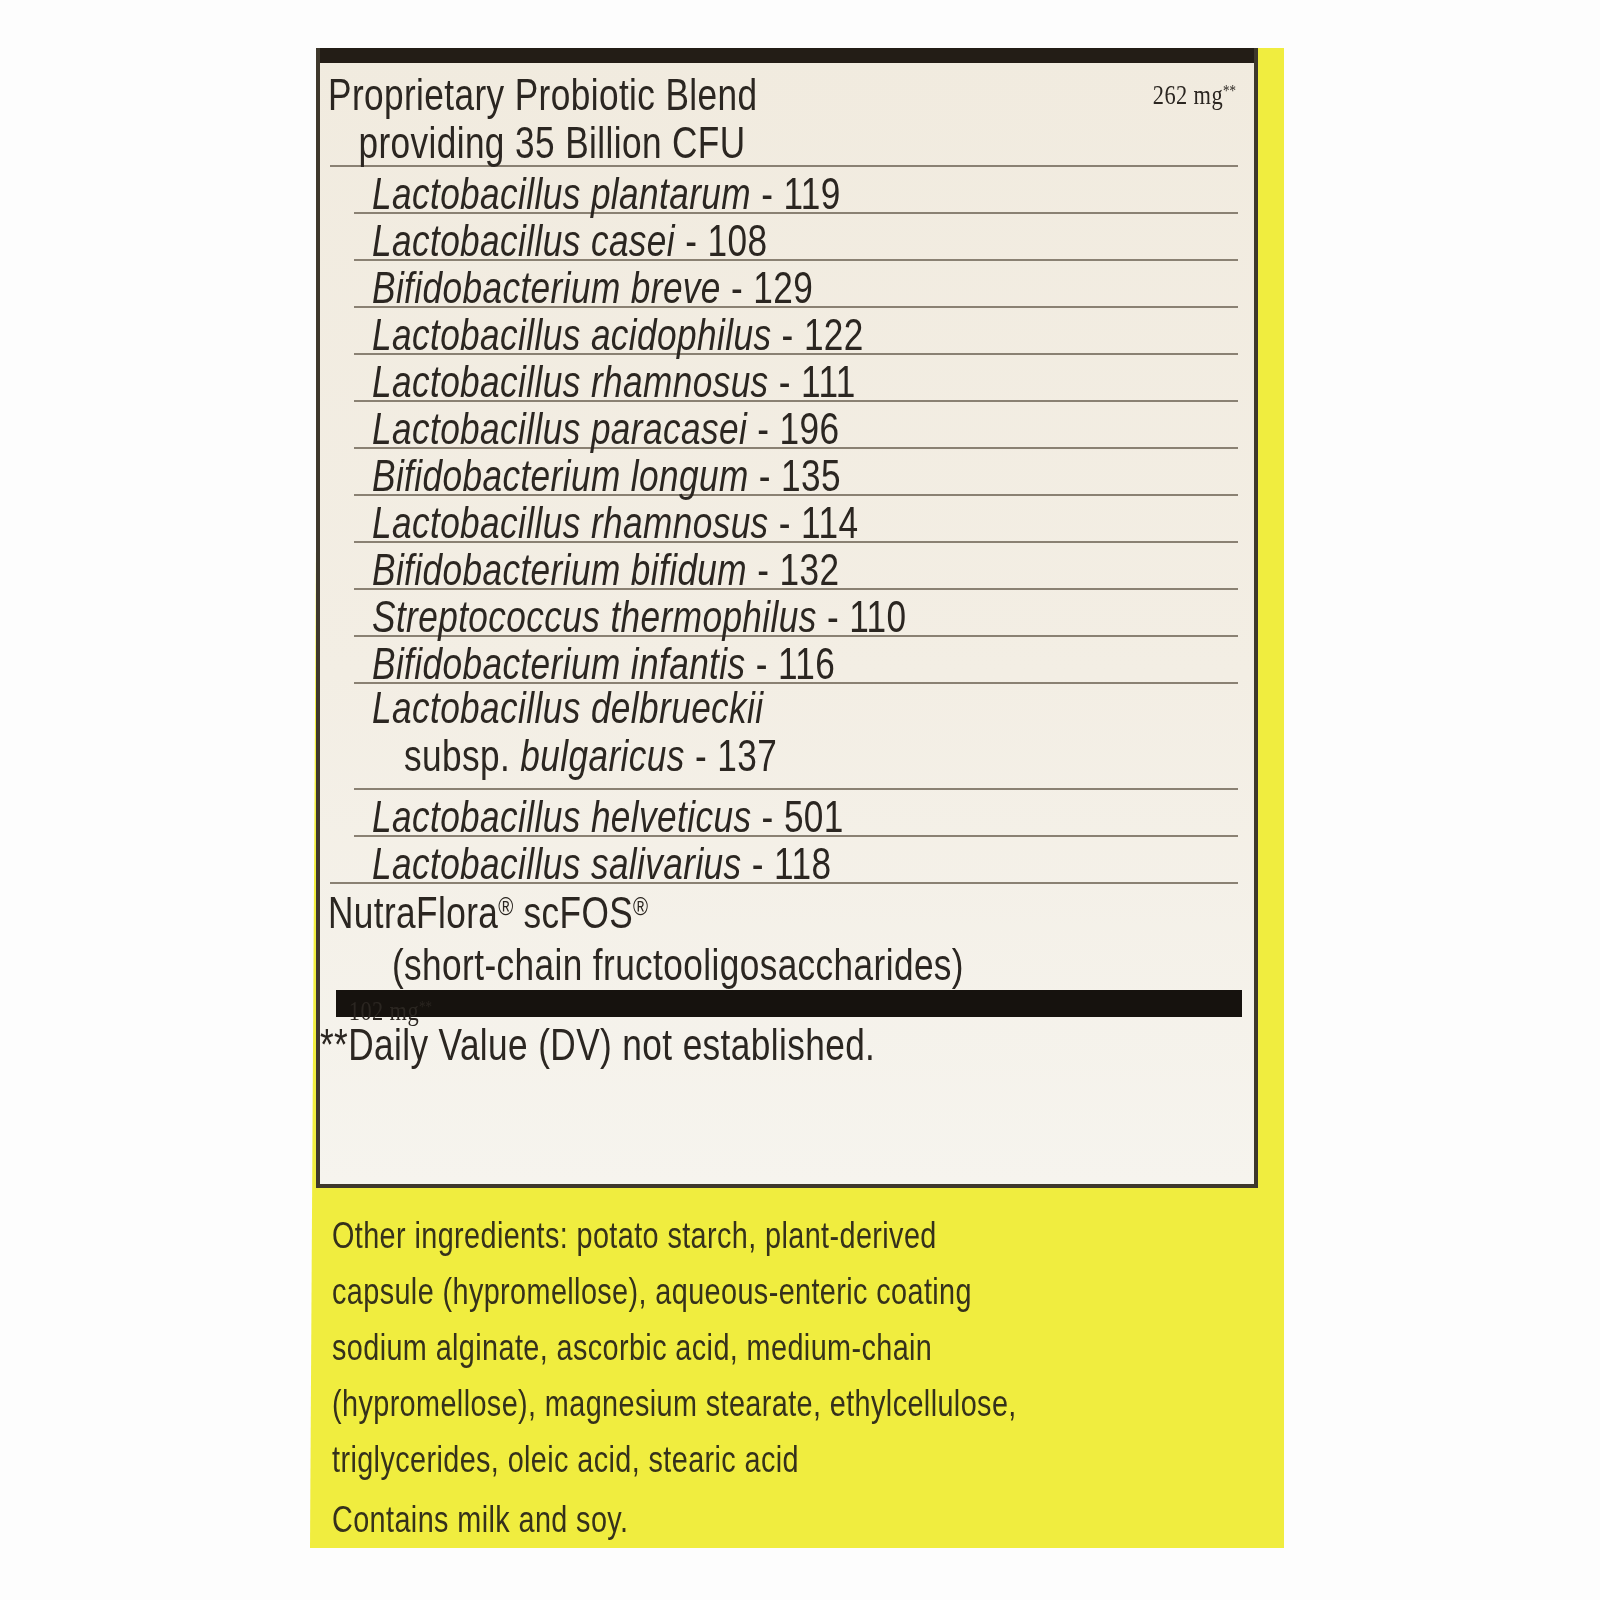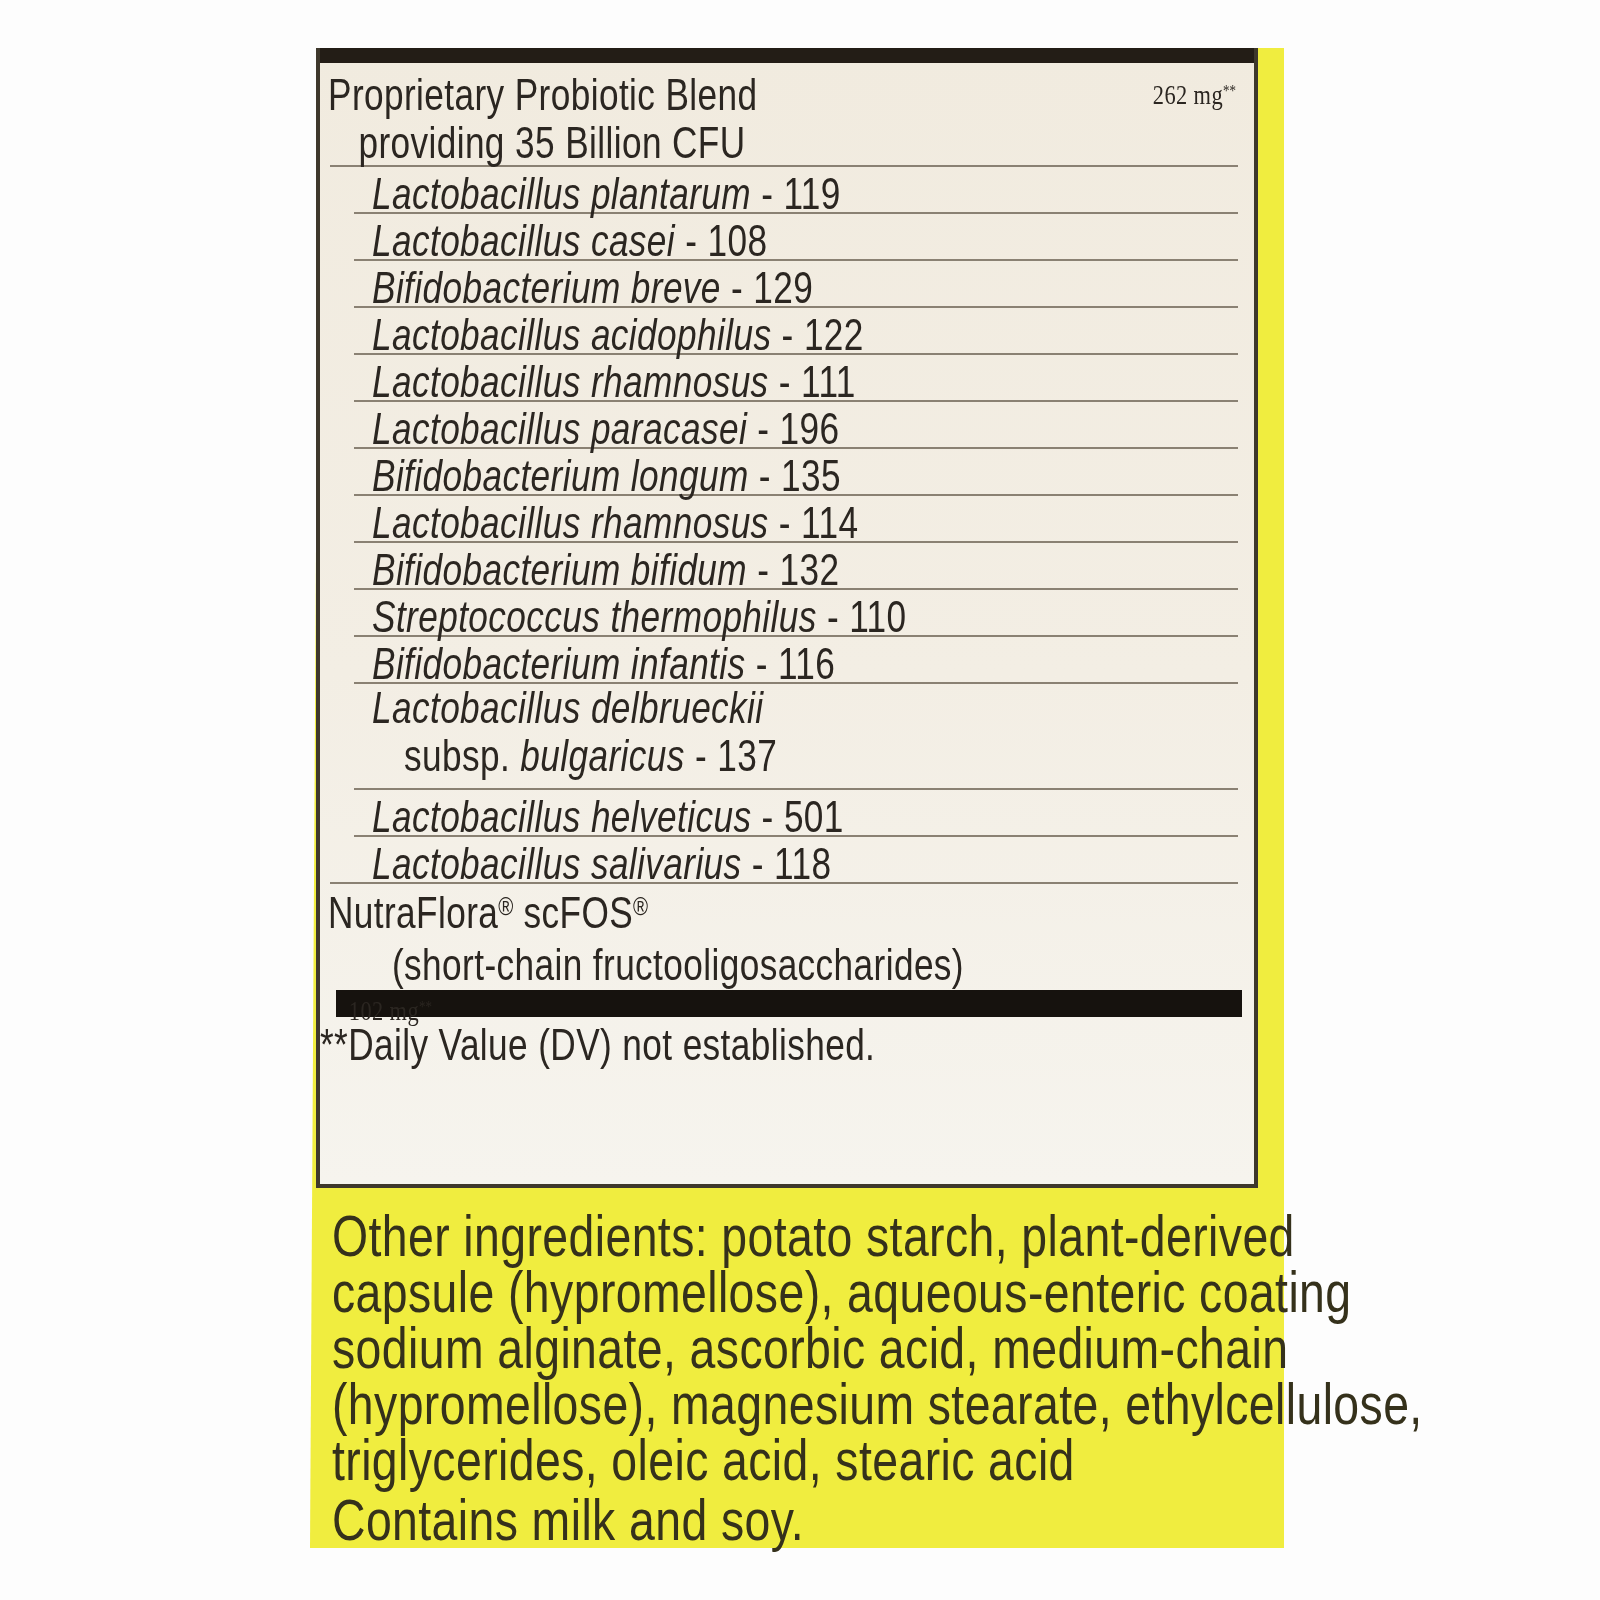--- a/index.html
+++ b/index.html
@@ -28,21 +28,21 @@
   .strain-row .sci{font-style:italic;}
   .strain-row .num{font-style:normal;}
   .sub2-indent{display:block;padding-left:40px;}
   .nutra{display:flex;justify-content:space-between;align-items:flex-start;height:98px;
          padding:6px 18px 0 8px;box-sizing:border-box;font-size:44px;line-height:46px;flex-direction:column;}
   .nutra-sub{padding-left:80px;}
   .midbar{height:27px;background:var(--divider_bar);margin:8px 12px 0 16px;}
   .footnote{height:52px;line-height:56px;font-size:44px;}
   
   .other-block{position:absolute;left:316px;top:1196px;width:946px;box-sizing:border-box;
-               padding:12px 0 0 16px;font-size:58px;line-height:56px;color:var(--ink_yellow);}
+               padding:12px 0 0 16px;font-size:36px;line-height:56px;color:var(--ink_yellow);}
   .other-line{display:block;}
   .contains{margin-top:4px;}
 </style>
 </head>
 <body>
 
 <div class="stage">
   <div class="yellow-bg"></div>
 
   <div class="panel">

